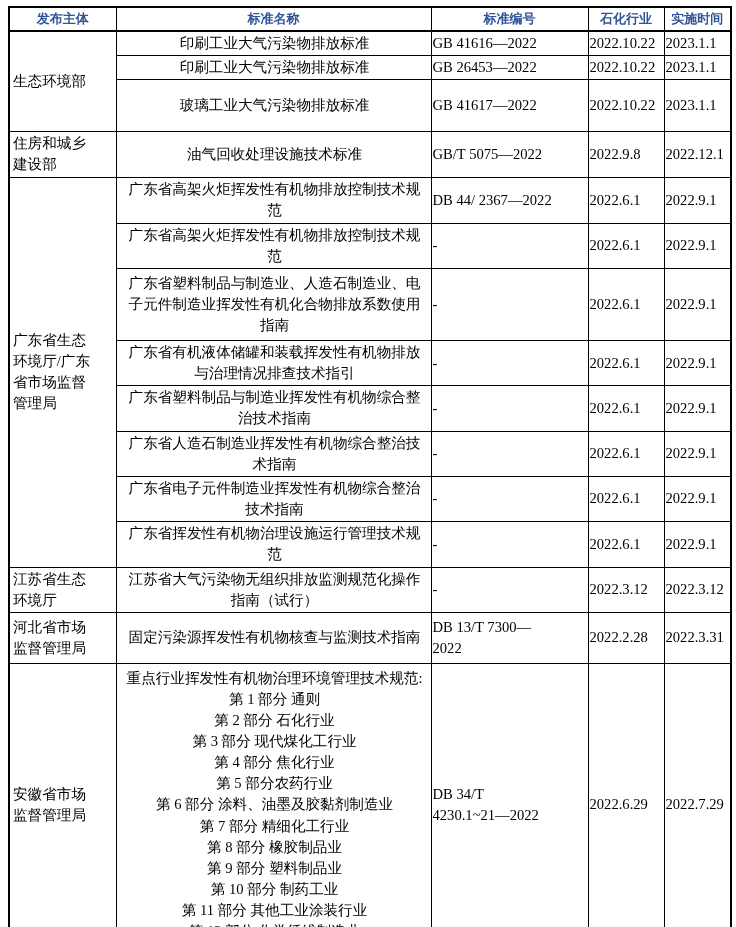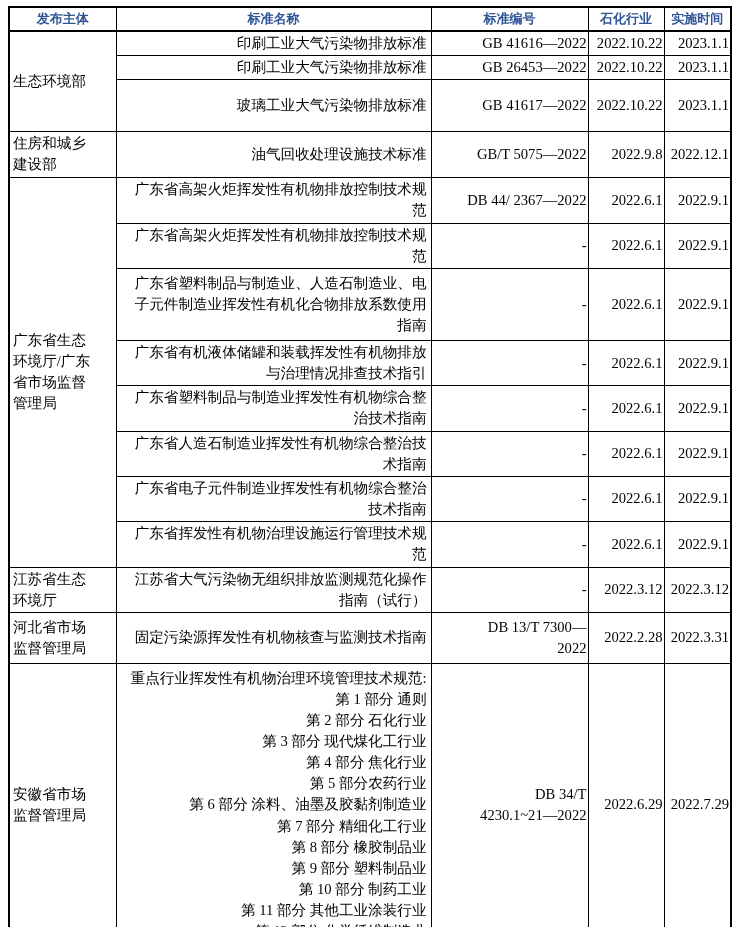--- a/index.html
+++ b/index.html
@@ -36,27 +36,27 @@
   .std-table td {
     font-size: 14.6px;
     line-height: 1.45;
     padding: 1px 3px;
   }
   td.c-pub {
     text-align: left;
     white-space: pre-line;
   }
   td.c-name {
-    text-align: right;
+    text-align: center;
     padding-left: 6px;
     padding-right: 4px;
     white-space: pre-line;
   }
   td.c-code, td.c-date {
-    text-align: right;
+    text-align: left;
     white-space: pre-line;
     padding-left: 1px;
     padding-right: 1px;
   }
 </style>
 </head>
 <body>
 
 <table class="std-table">
   <colgroup>

